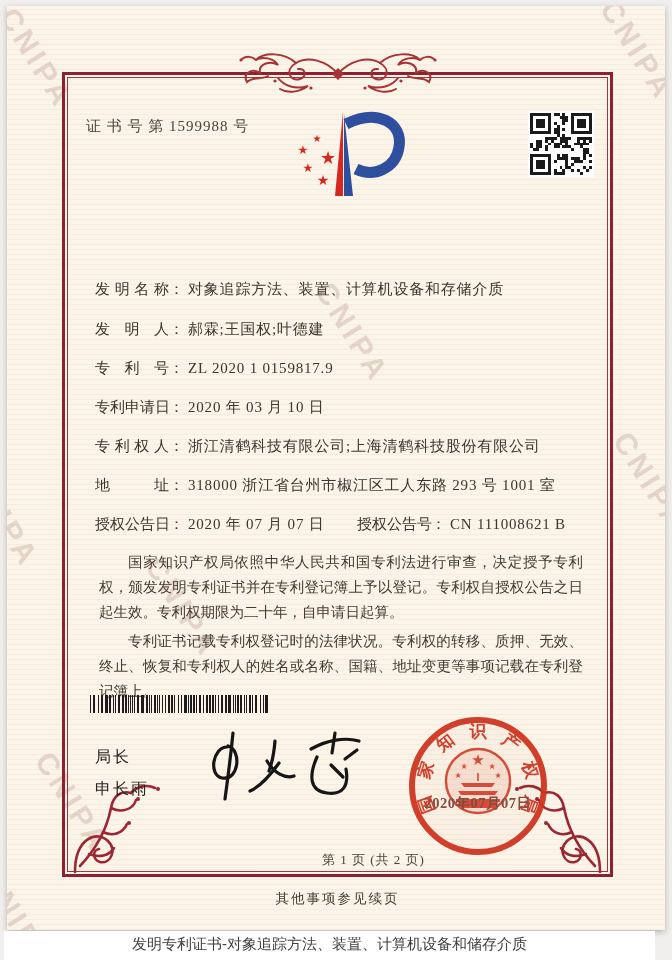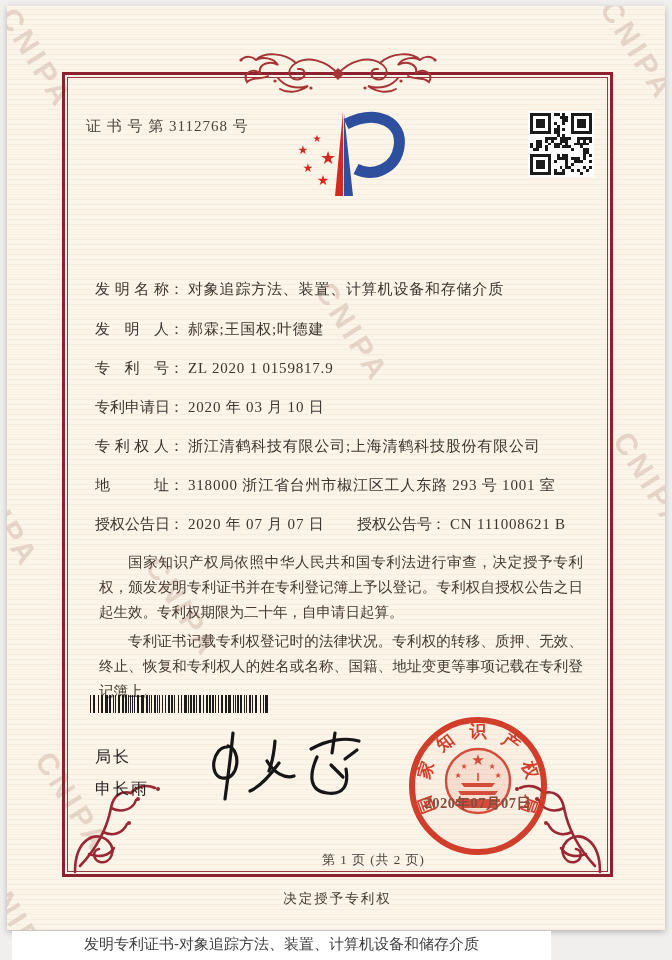--- a/index.html
+++ b/index.html
@@ -41,21 +41,21 @@
           font-family:"Liberation Sans","DejaVu Sans",sans-serif;}
   .signer div{margin-bottom:11px;letter-spacing:2px;}
   .sign-svg{position:absolute;left:188px;top:719px;}
   
   .seal{position:absolute;left:396px;top:705px;opacity:.94;}
   
   .page-info{position:absolute;left:55px;top:845px;width:551px;text-align:center;
              font-size:13px;color:#4a443e;letter-spacing:1px;padding-left:36px;}
   .continuation{position:absolute;left:55px;top:884px;width:551px;text-align:center;
                 font-size:13.5px;color:#443c33;letter-spacing:2px;}
-  .caption{position:absolute;left:12px;top:931px;width:539px;height:29px;background:#fff;
+  .caption{position:absolute;left:4px;top:931px;width:651px;height:29px;background:#fff;
            text-align:center;font-family:"Liberation Sans","DejaVu Sans",sans-serif;
            font-size:15px;color:#3f3f3f;line-height:26px;}
 </style>
 </head>
 <body>
 
 <div class="photo">
   <div class="paper">
 
     <span class="wm" style="left:14px;top:-4px">CNIPA</span>
@@ -113,21 +113,21 @@
         <path d="M44,38 C54,43 66,40 69,30"></path>
         <path d="M36,62 C46,67 56,63 60,54"></path>
         <path d="M22,84 C32,88 42,86 47,78"></path>
         <path d="M64,23 C70,16 80,14 88,18"></path>
         <circle cx="91" cy="19" r="2" fill="#9a2733" stroke="none"></circle>
         <circle cx="71" cy="29" r="2" fill="#9a2733" stroke="none"></circle>
         <circle cx="62" cy="53" r="2" fill="#9a2733" stroke="none"></circle>
       </g>
     </svg>
 
-    <div class="cert-no">证 书 号 第 3112768 号</div>
+    <div class="cert-no">证 书 号 第 1599988 号</div>
 
     <svg class="logo" width="130" height="95" viewBox="0 0 130 95">
       <g>
         <path d="M68,18 C100,2 125,17 121,41 C118,62 96,72 78,63" stroke="#2d4f9e" stroke-width="11" fill="none"></path>
         <polygon points="66,8 75,90 66,90" fill="#2d4f9e"></polygon>
       </g>
       <polygon points="57,90 65,6 65,90" fill="#d5281e"></polygon>
       <g fill="#d5281e" font-family="DejaVu Sans, sans-serif" text-anchor="middle">
         <text x="25" y="48" font-size="12">★</text>
         <text x="39" y="36" font-size="10">★</text>
@@ -407,17 +407,17 @@
         <path d="M75,62 v8" stroke="#cf3420" stroke-width="1.6"></path>
         <path d="M58,72 h34 l-3,4 h-28 z"></path>
         <path d="M55,80 h40 l-3,4 h-34 z"></path>
         <path d="M53,88 h44 v3 h-44 z"></path>
         <path d="M57,91 h36 v6 h-36 z"></path>
       </g>
       <text x="75" y="97" text-anchor="middle" font-size="14.5" font-weight="700" font-family="Liberation Serif, DejaVu Serif, serif" fill="#7d4334" letter-spacing="0.5">2020年07月07日</text>
     </svg>
 
     <div class="page-info">第 1 页 (共 2 页)</div>
-    <div class="continuation">决定授予专利权</div>
+    <div class="continuation">其他事项参见续页</div>
   </div>
 
   <div class="caption">发明专利证书-对象追踪方法、装置、计算机设备和储存介质</div>
 </div>
 
 </body></html>

